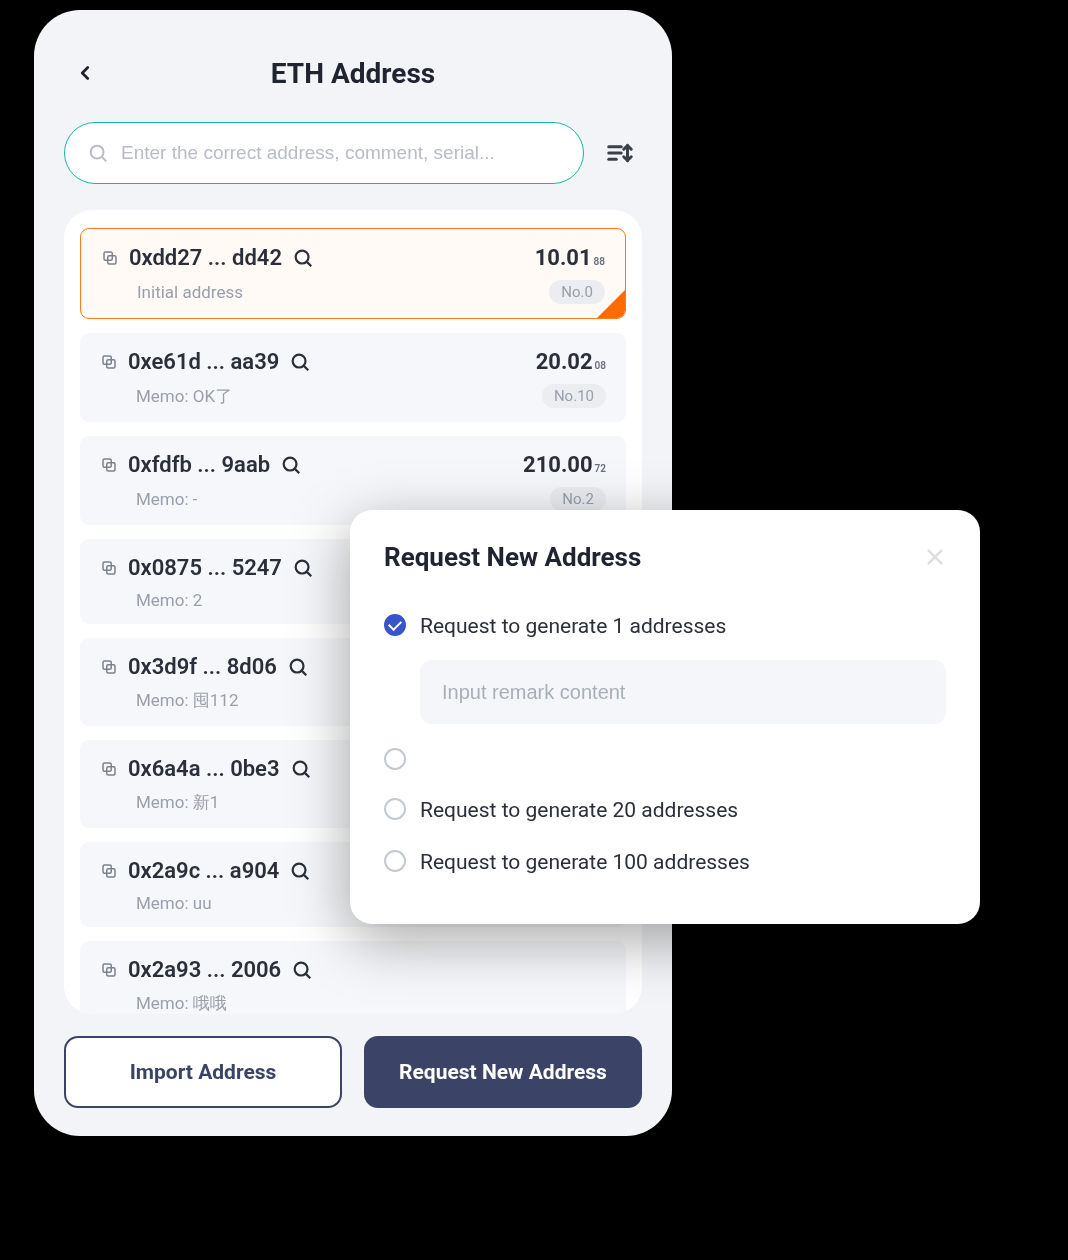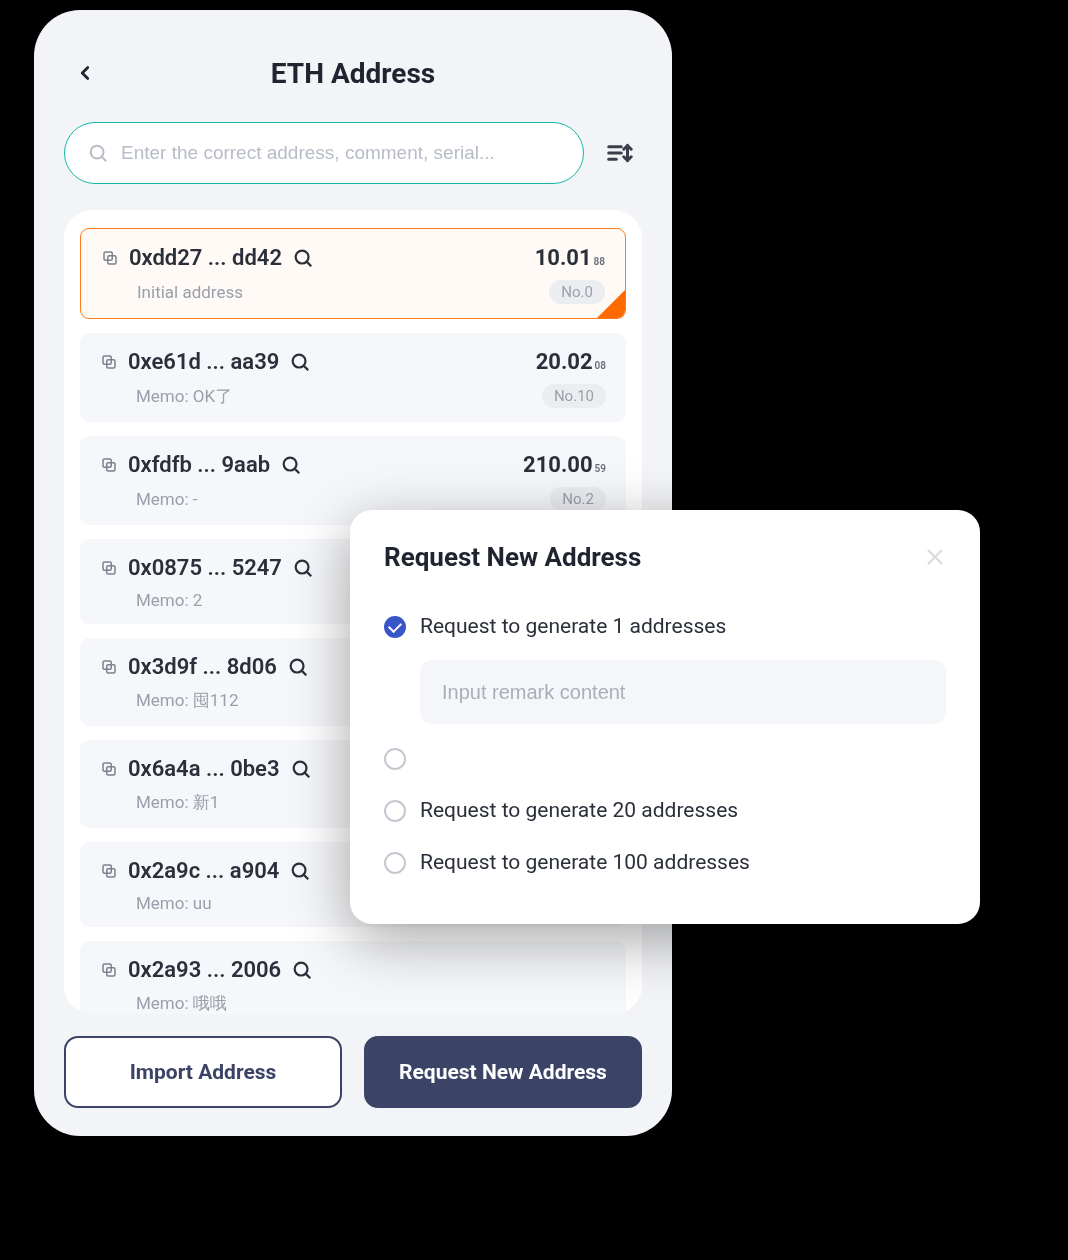--- a/index.html
+++ b/index.html
@@ -218,21 +218,21 @@
   }
   .modal-close {
     margin-left: auto;
     width: 22px;
     height: 22px;
     cursor: pointer;
     opacity: .35;
   }
   .opt {
     display: flex;
-    align-items: flex-end;
+    align-items: flex-start;
     gap: 14px;
     padding: 14px 0;
     cursor: pointer;
   }
   .opt .radio {
     width: 22px;
     height: 22px;
     border-radius: 50%;
     border: 2px solid #c4c8d1;
     flex-shrink: 0;
@@ -357,21 +357,21 @@
             <rect x="9" y="9" width="11" height="11" rx="2"></rect>
             <rect x="4" y="4" width="11" height="11" rx="2"></rect>
           </svg>
           <span class="addr">0xfdfb ... 9aab</span>
           <svg class="mag" viewBox="0 0 24 24" fill="none" stroke="#2a2f3a" stroke-width="2.4">
             <circle cx="11" cy="11" r="7"></circle>
             <line x1="21" y1="21" x2="16.5" y2="16.5"></line>
           </svg>
           <span class="bal">
             <span>210.00</span>
-            <span class="sub">59</span>
+            <span class="sub">72</span>
           </span>
         </div>
         <div class="card-row2">
           <span class="memo">Memo: -</span>
           <span class="badge">No.2</span>
         </div>
       </div>
       <div class="card">
         <div class="card-row1">
           <svg class="copy-ic" viewBox="0 0 24 24" fill="none" stroke="#7b818d" stroke-width="2">

